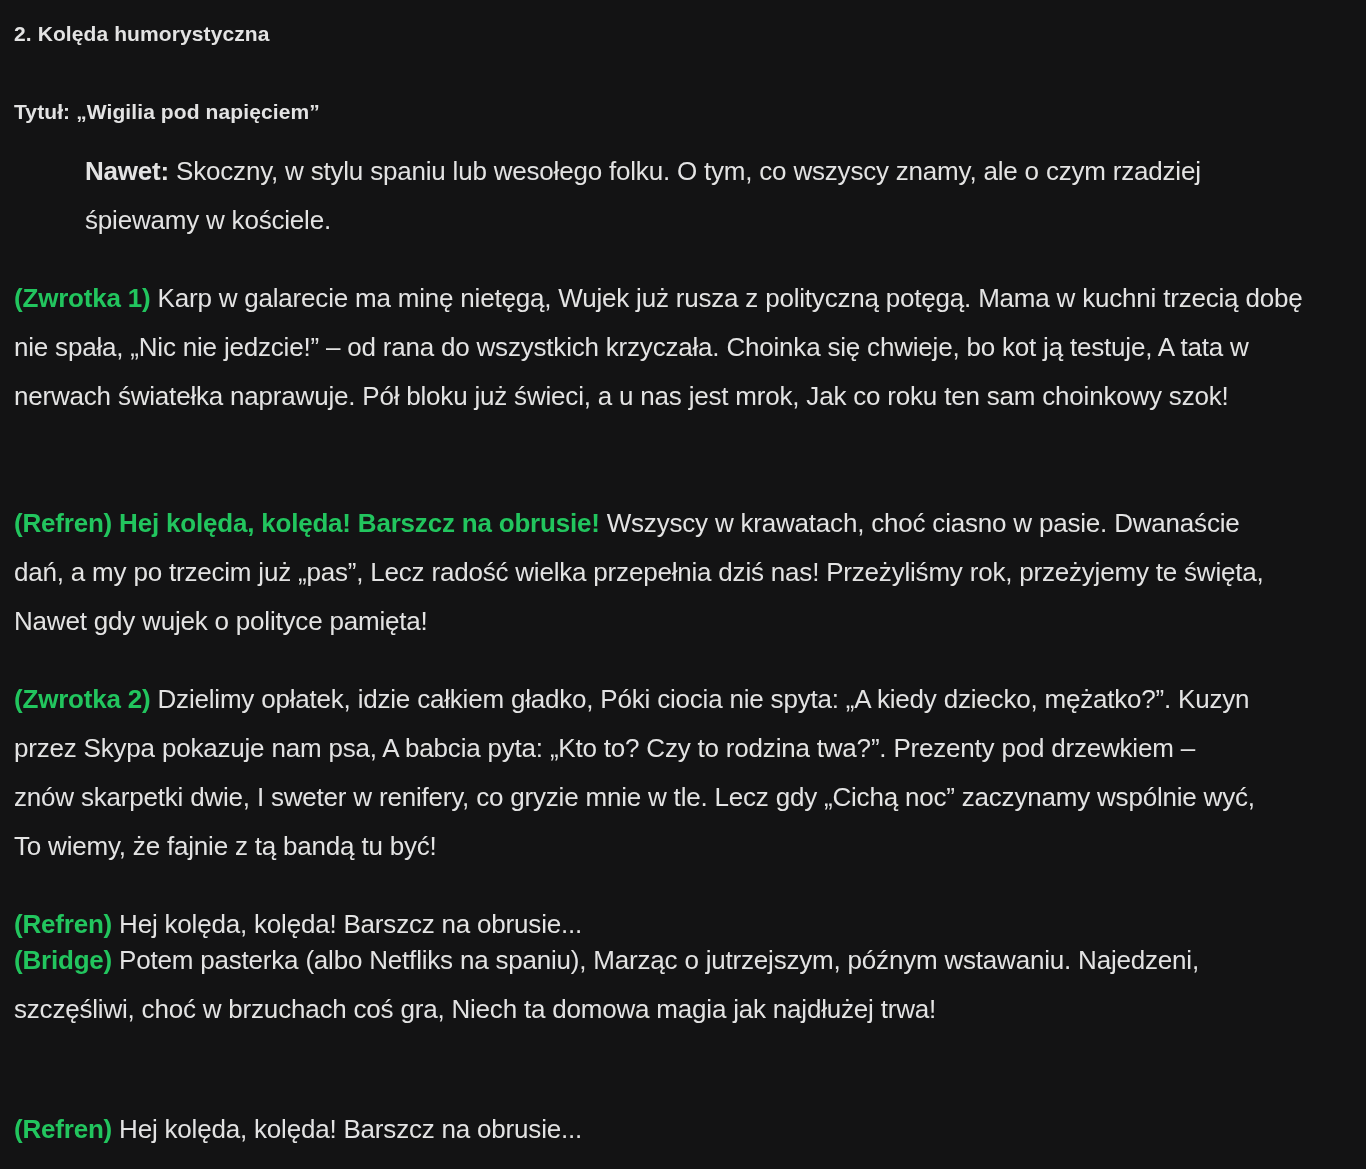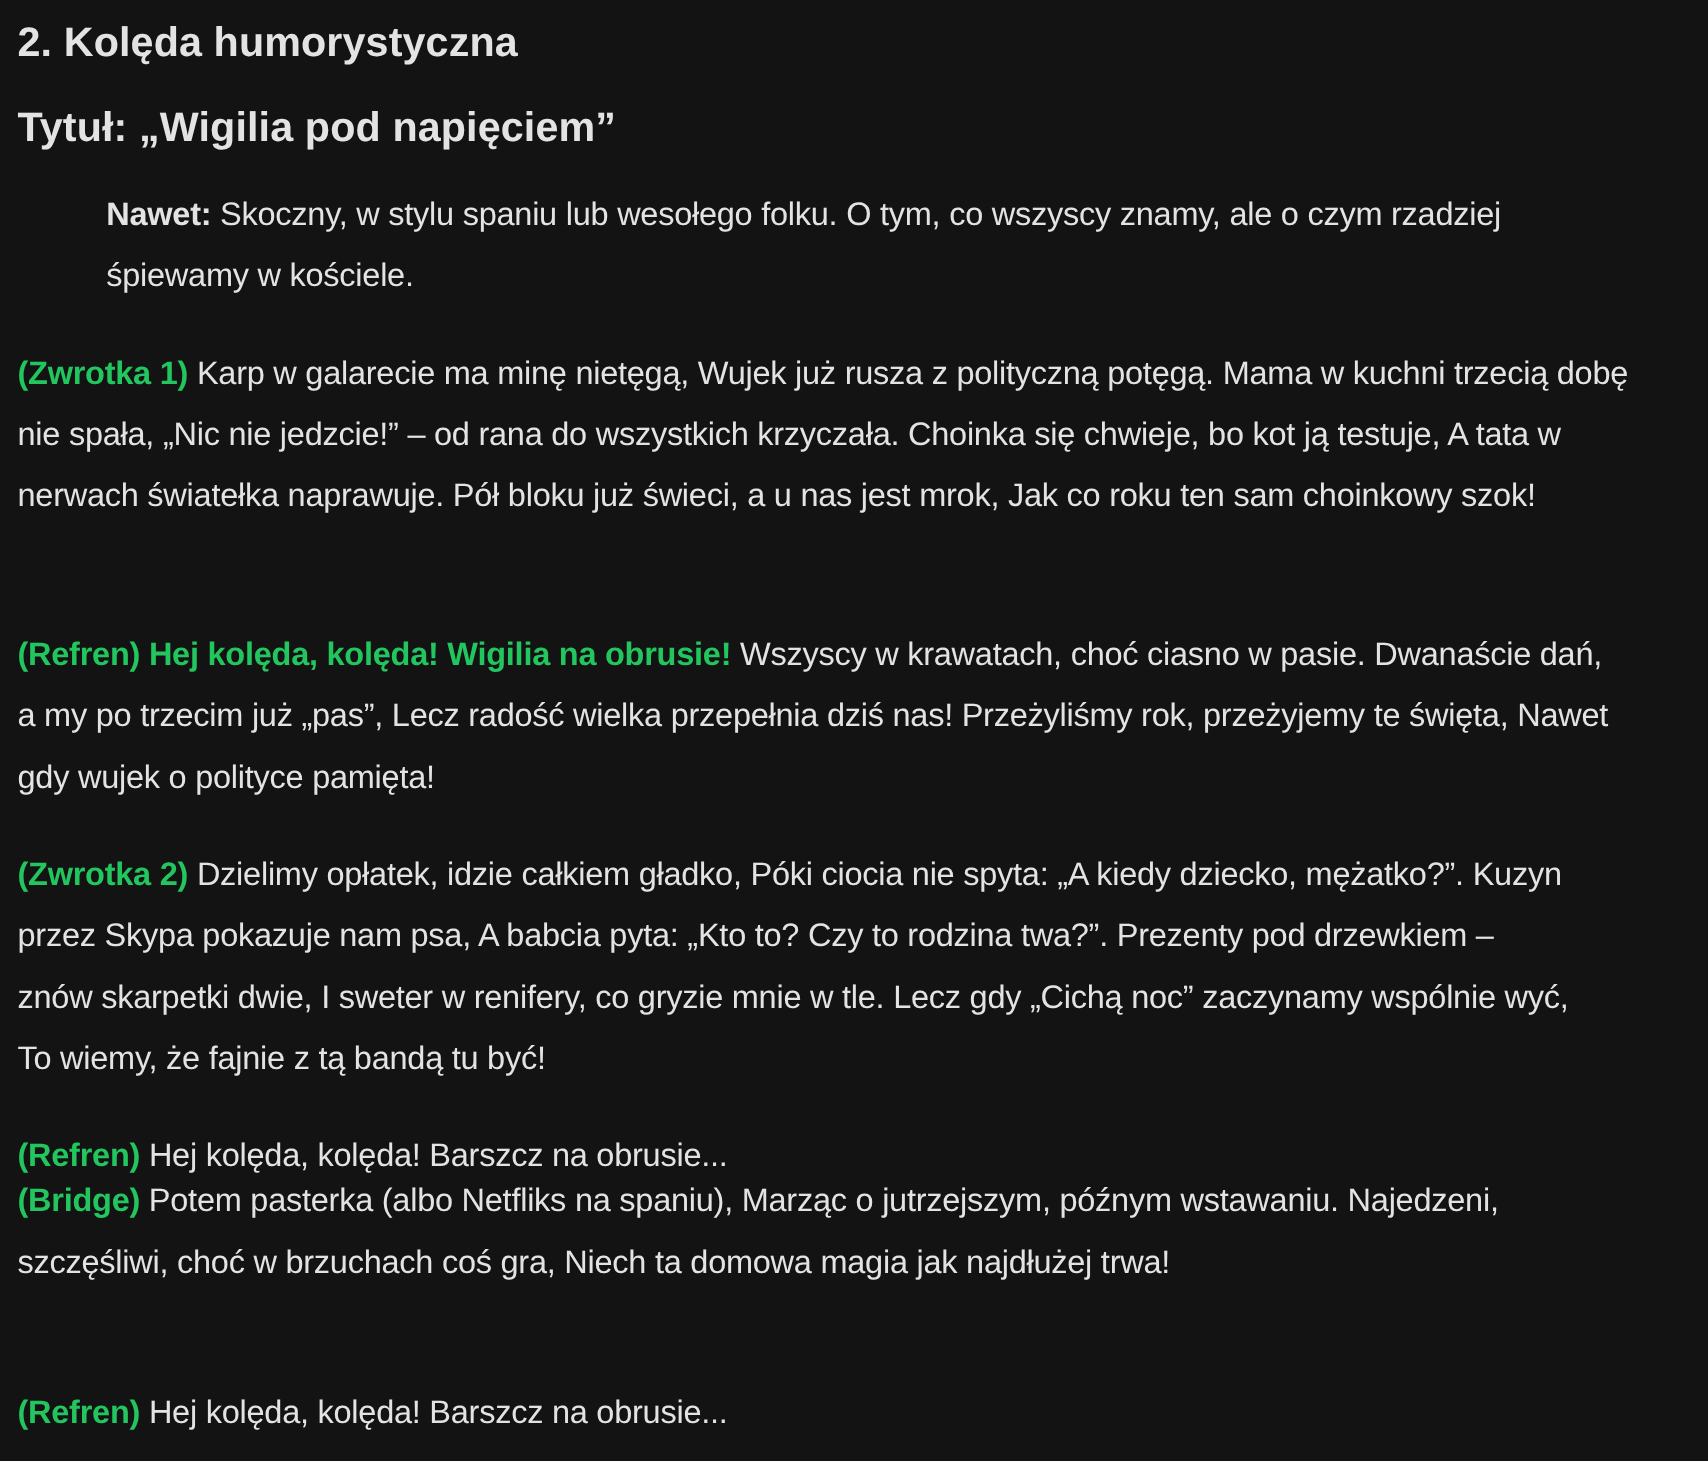--- a/index.html
+++ b/index.html
@@ -19,26 +19,26 @@
   }
   .doc {
     position: relative;
     padding: 0 14px;
   }
   .heading {
     font-weight: bold;
     margin: 0;
     position: absolute;
     left: 14px;
-    font-size: 33px;
+    font-size: 21px;
     line-height: 36px;
     letter-spacing: 0.1px;
   }
   .h-section { top: 16px; }
-  .h-title { top: 84px; }
+  .h-title { top: 94px; }
   .para {
     position: absolute;
     left: 14px;
     right: 44px;
     margin: 0;
   }
   .para b { font-weight: bold; color: #22c55e; }
   .quote {
     position: absolute;
     left: 85px;
@@ -59,21 +59,21 @@
 <div class="doc">
 
   <h2 class="heading h-section">2. Kolęda humorystyczna</h2>
 
   <h3 class="heading h-title"><span>Tytuł:</span> <span>„Wigilia pod napięciem”</span></h3>
 
   <p class="quote p-klimat"><b>Nawet:</b> <span>Skoczny, w stylu spaniu lub wesołego folku. O tym, co wszyscy znamy, ale o czym rzadziej śpiewamy w kościele.</span></p>
 
   <p class="para p-z1"><b>(Zwrotka 1)</b> <span>Karp w galarecie ma minę nietęgą, Wujek już rusza z polityczną potęgą. Mama w kuchni trzecią dobę nie spała, „Nic nie jedzcie!” – od rana do wszystkich krzyczała. Choinka się chwieje, bo kot ją testuje, A tata w nerwach światełka naprawuje. Pół bloku już świeci, a u nas jest mrok, Jak co roku ten sam choinkowy szok!</span></p>
 
-  <p class="para p-ref1"><b>(Refren)</b> <b>Hej kolęda, kolęda! Wigilia na obrusie!</b> <span>Wszyscy w krawatach, choć ciasno w pasie. Dwanaście dań, a my po trzecim już „pas”, Lecz radość wielka przepełnia dziś nas! Przeżyliśmy rok, przeżyjemy te święta, Nawet gdy wujek o polityce pamięta!</span></p>
+  <p class="para p-ref1"><b>(Refren)</b> <b>Hej kolęda, kolęda! Barszcz na obrusie!</b> <span>Wszyscy w krawatach, choć ciasno w pasie. Dwanaście dań, a my po trzecim już „pas”, Lecz radość wielka przepełnia dziś nas! Przeżyliśmy rok, przeżyjemy te święta, Nawet gdy wujek o polityce pamięta!</span></p>
 
   <p class="para p-z2"><b>(Zwrotka 2)</b> <span>Dzielimy opłatek, idzie całkiem gładko, Póki ciocia nie spyta: „A kiedy dziecko, mężatko?”. Kuzyn przez Skypa pokazuje nam psa, A babcia pyta: „Kto to? Czy to rodzina twa?”. Prezenty pod drzewkiem – znów skarpetki dwie, I sweter w renifery, co gryzie mnie w tle. Lecz gdy „Cichą noc” zaczynamy wspólnie wyć, To wiemy, że fajnie z tą bandą tu być!</span></p>
 
   <p class="para p-ref2"><b>(Refren)</b> <span>Hej kolęda, kolęda! Barszcz na obrusie...</span></p>
 
   <p class="para p-bridge"><b>(Bridge)</b> <span>Potem pasterka (albo Netfliks na spaniu), Marząc o jutrzejszym, późnym wstawaniu. Najedzeni, szczęśliwi, choć w brzuchach coś gra, Niech ta domowa magia jak najdłużej trwa!</span></p>
 
   <p class="para p-ref3"><b>(Refren)</b> <span>Hej kolęda, kolęda! Barszcz na obrusie...</span></p>
 
 </div>

